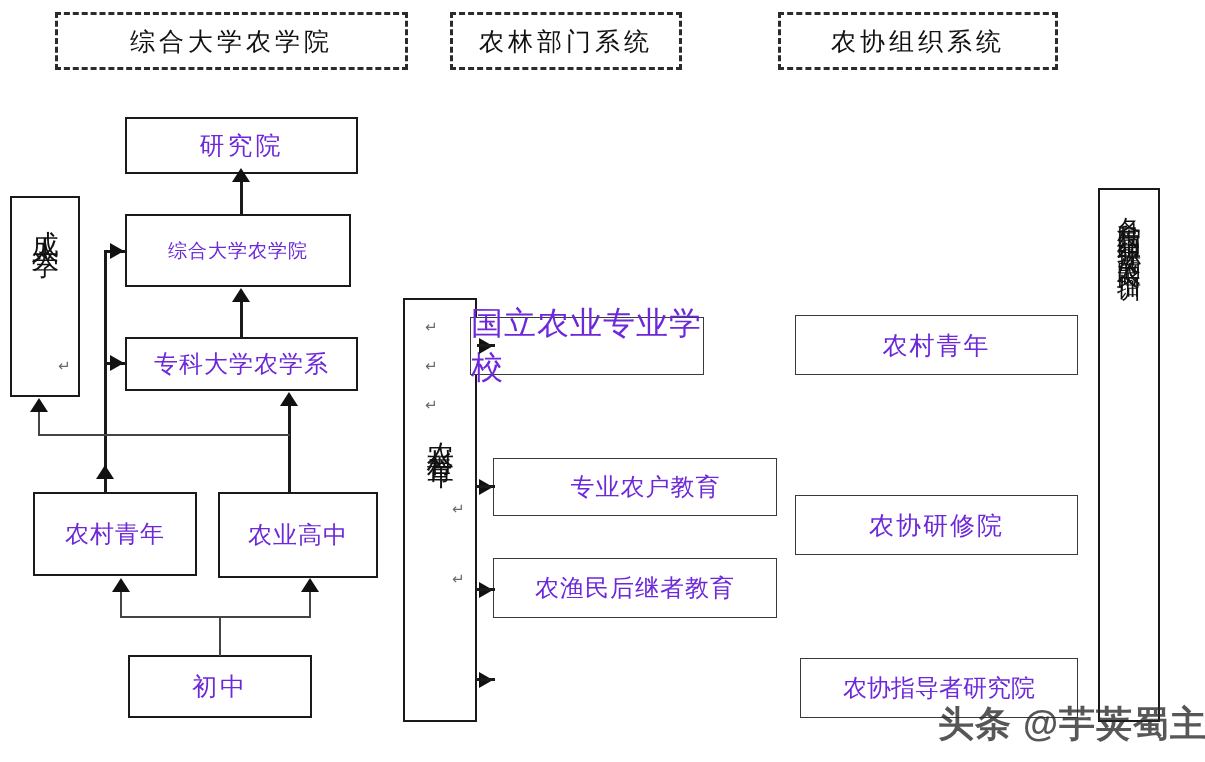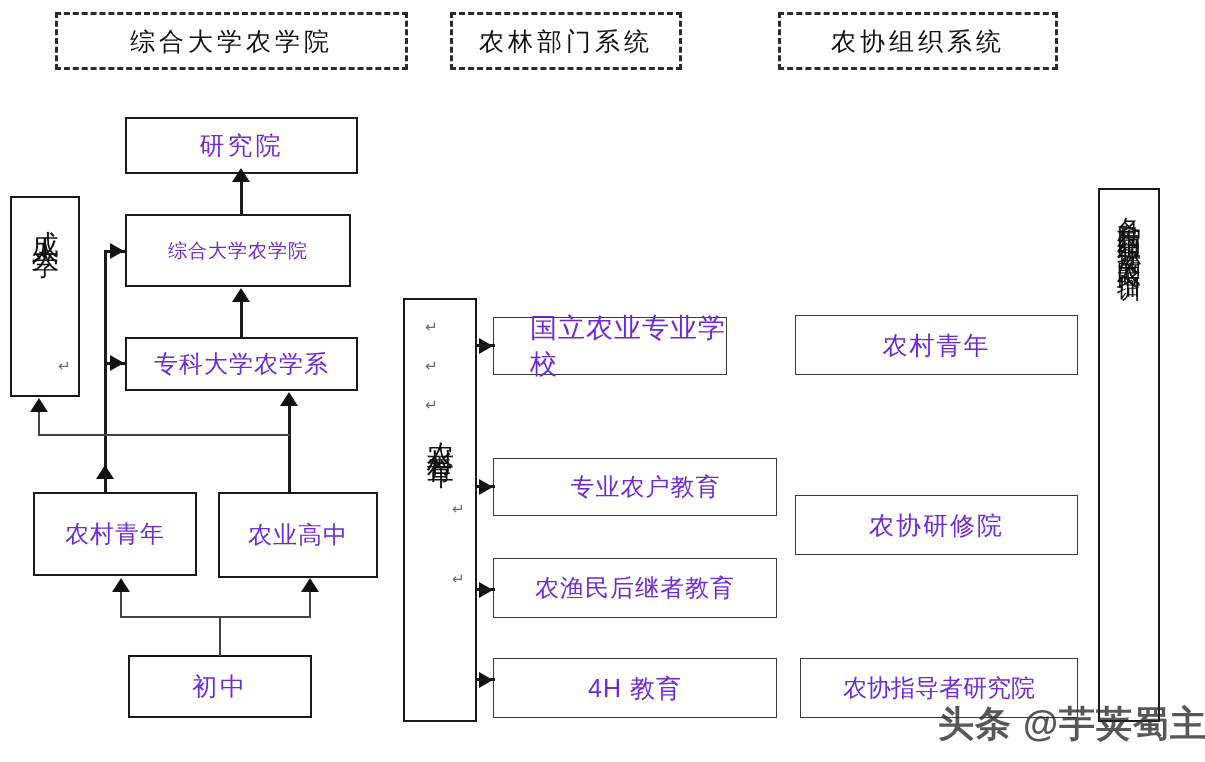--- a/index.html
+++ b/index.html
@@ -109,41 +109,38 @@
 
   <div class="vbox" style="left:403px;top:298px;width:74px;height:424px;">
     <span class="vtext" style="font-size:27px;margin-top:120px;">农村青年</span>
   </div>
   <span class="pil" style="left:425px;top:318px;">↵</span>
   <span class="pil" style="left:425px;top:357px;">↵</span>
   <span class="pil" style="left:425px;top:396px;">↵</span>
   <span class="pil" style="left:452px;top:500px;">↵</span>
   <span class="pil" style="left:452px;top:570px;">↵</span>
 
-  <div class="box thin" style="left:493px;top:317px;width:234px;height:58px;font-size:27px;letter-spacing:1px;padding-left:36px;">
+  <div class="box thin" style="left:470px;top:317px;width:234px;height:58px;font-size:32px;letter-spacing:1px;">
     <span>国立农业专业学校</span>
   </div>
   <div class="arrow-right" style="left:479px;top:338px;"></div>
   <div class="ln hln" style="left:477px;top:344px;width:18px;"></div>
 
   <div class="box thin" style="left:493px;top:458px;width:284px;height:58px;font-size:24px;letter-spacing:1px;padding-left:21px;">
     <span>专业农户教育</span>
   </div>
   <div class="arrow-right" style="left:479px;top:479px;"></div>
   <div class="ln hln" style="left:477px;top:485px;width:18px;"></div>
 
   <div class="box thin" style="left:493px;top:558px;width:284px;height:60px;font-size:24px;letter-spacing:1px;">
     <span>农渔民后继者教育</span>
   </div>
   <div class="arrow-right" style="left:479px;top:582px;"></div>
   <div class="ln hln" style="left:477px;top:588px;width:18px;"></div>
 
-  <div class="box thin" style="left:493px;top:658px;width:284px;height:60px;font-size:25px;letter-spacing:1px;">
-    <span>4H 教育</span>
-  </div>
   <div class="arrow-right" style="left:479px;top:672px;"></div>
   <div class="ln hln" style="left:477px;top:678px;width:18px;"></div>
 
   <div class="box thin" style="left:795px;top:315px;width:283px;height:60px;font-size:25px;letter-spacing:2px;">
     <span>农村青年</span>
   </div>
   <div class="box thin" style="left:795px;top:495px;width:283px;height:60px;font-size:25px;letter-spacing:2px;">
     <span>农协研修院</span>
   </div>
   <div class="box thin" style="left:800px;top:658px;width:278px;height:60px;font-size:24px;letter-spacing:0px;">

